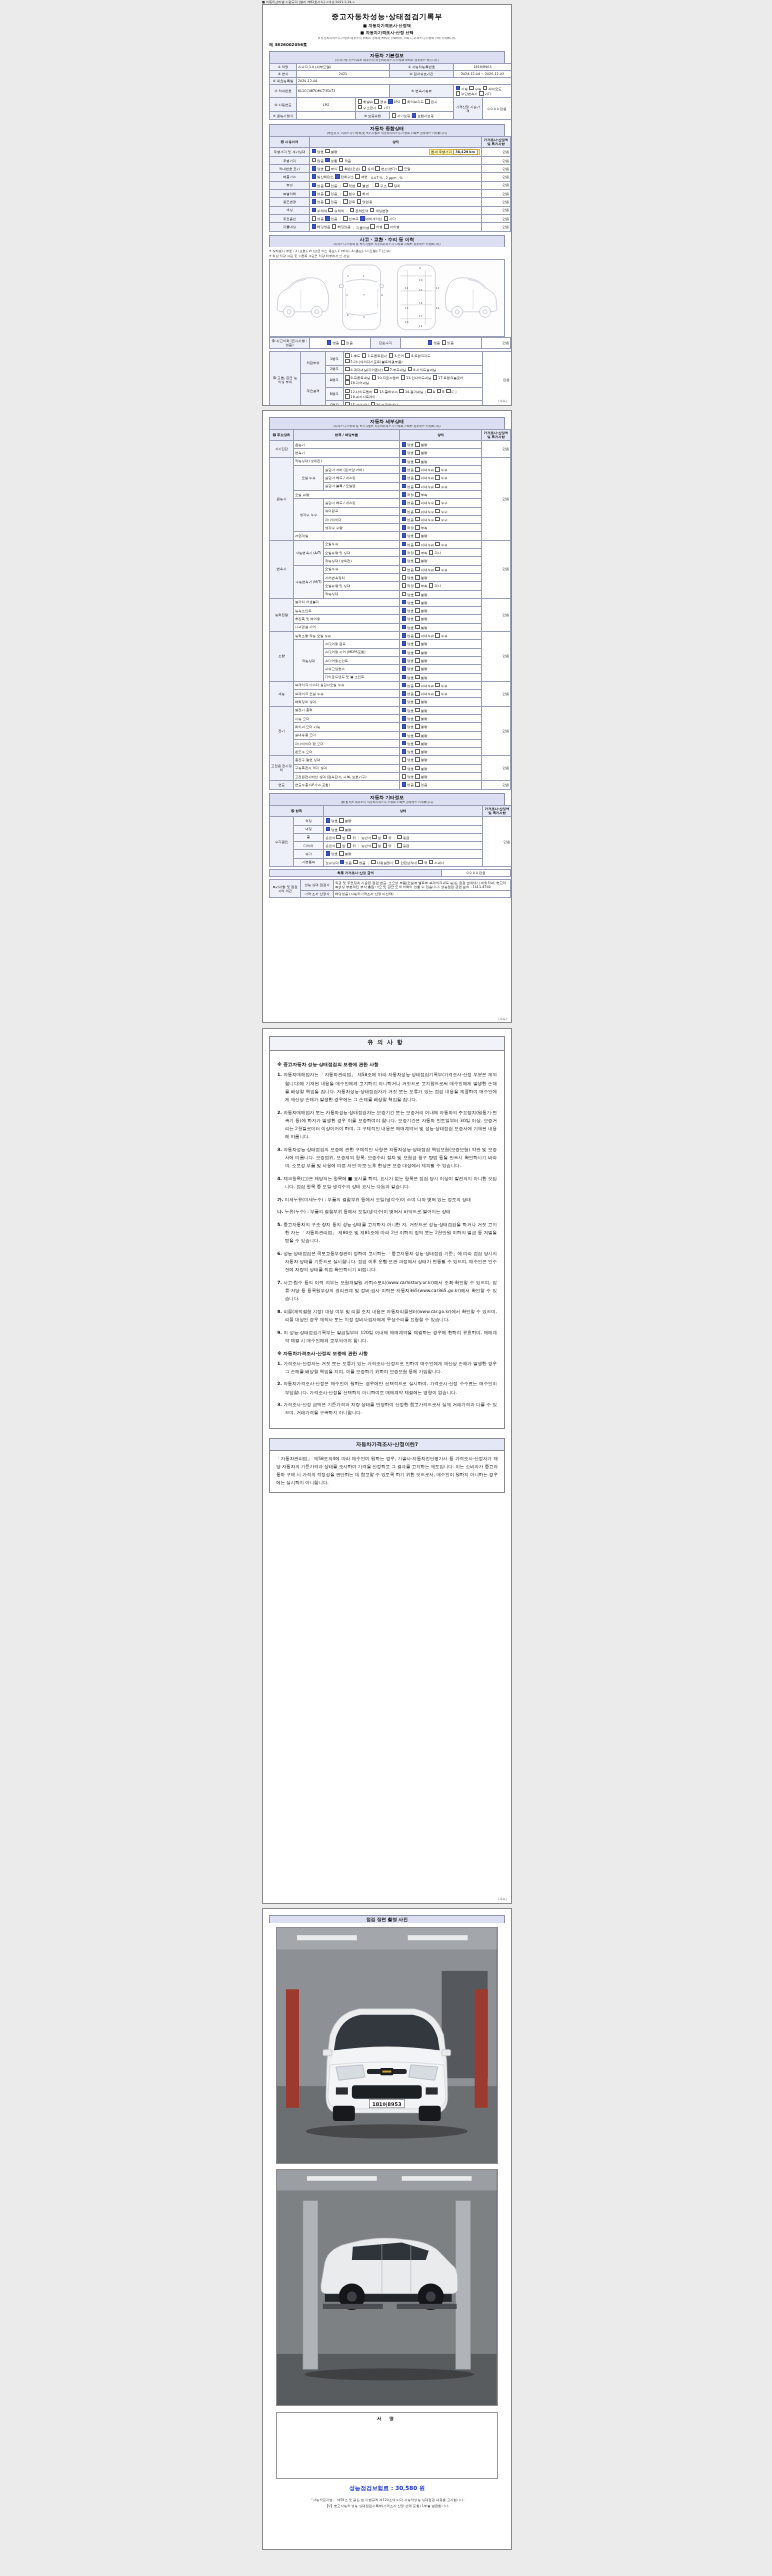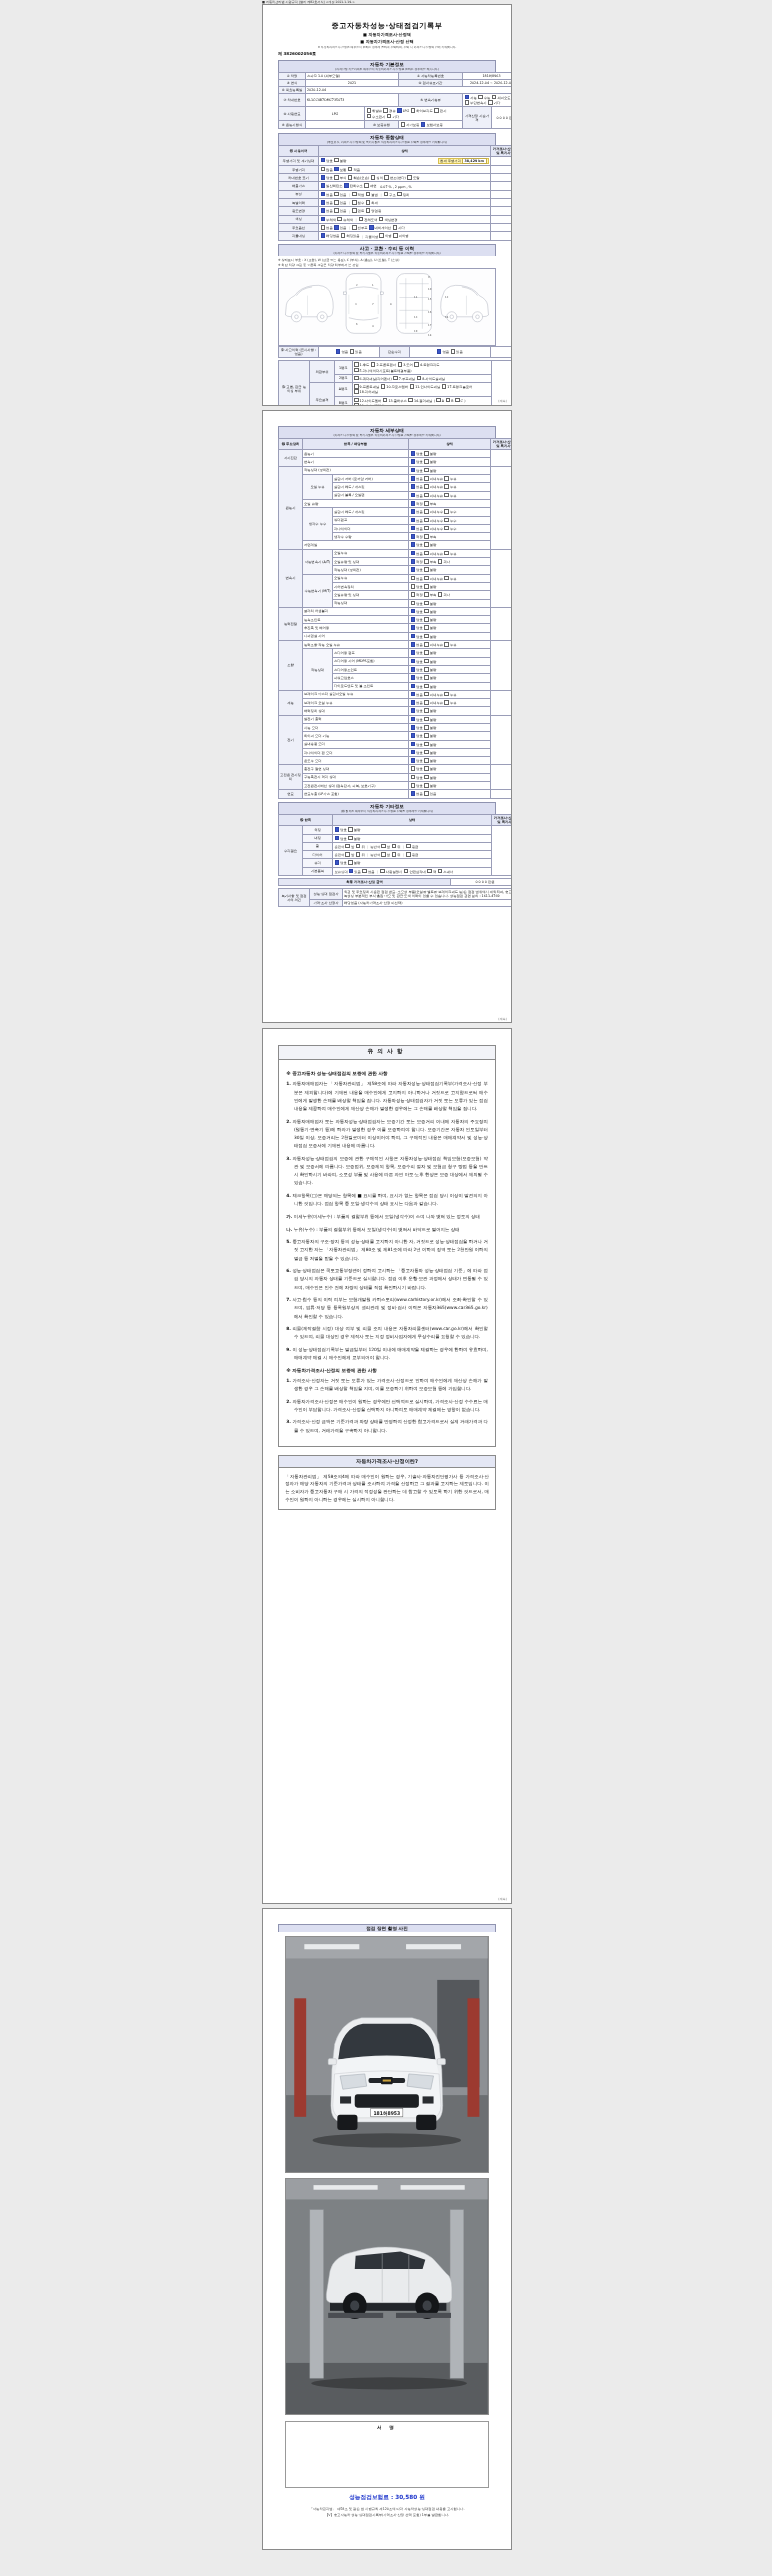--- a/index.html
+++ b/index.html
@@ -1,20 +1,20 @@
 <!DOCTYPE html>
 <html style="font-size:8.2px"><head>
 <meta charset="utf-8">
 <style>
   *{margin:0;padding:0;box-sizing:border-box}
   html,body{width:773px;height:2576px}
   body{position:relative;background:#ebebeb;font-family:"DejaVu Sans","Liberation Sans",sans-serif;color:#111}
   .topline{position:absolute;left:262px;top:0;width:249px;font-size:3.1px;color:#333}
   .doc{position:absolute;left:262px;top:3.6px;width:250px}
-  .page{background:#fff;border:0.5px solid #8a8a8a;margin-bottom:4.6px;padding:15px;position:relative;overflow:hidden}
+  .page{background:#fff;border:0.5px solid #8a8a8a;margin-bottom:4.6px;padding:6px;position:relative;overflow:hidden}
   .p1{height:402px}.p2{height:613px}.p3{height:876px}.p4{height:642px}
   .title{text-align:center;font-size:7.2px;font-weight:bold;letter-spacing:0.5px;margin-top:1px}
   .subs{text-align:center;font-size:4.1px;font-weight:bold;margin-top:1.5px}
   .subnote{text-align:center;font-size:2.8px;color:#444;margin-top:1px}
   .docnum{font-size:4.1px;font-weight:bold;margin:2.6px 0 1px}
   .secbar{background:#dcdff1;border:0.5px solid #8f93b0;border-bottom:none;text-align:center;padding:1px;font-size:4.6px;font-weight:bold;margin-top:3.6px}
   .secnote{font-weight:normal;font-size:2.8px;color:#333;display:block}
   table{border-collapse:collapse;width:100%;table-layout:fixed}
   td{border:0.5px solid #9a9db8;font-size:3.3px;padding:1px;vertical-align:middle;overflow:hidden}
   td.lab{background:#eef0f9;text-align:center}

